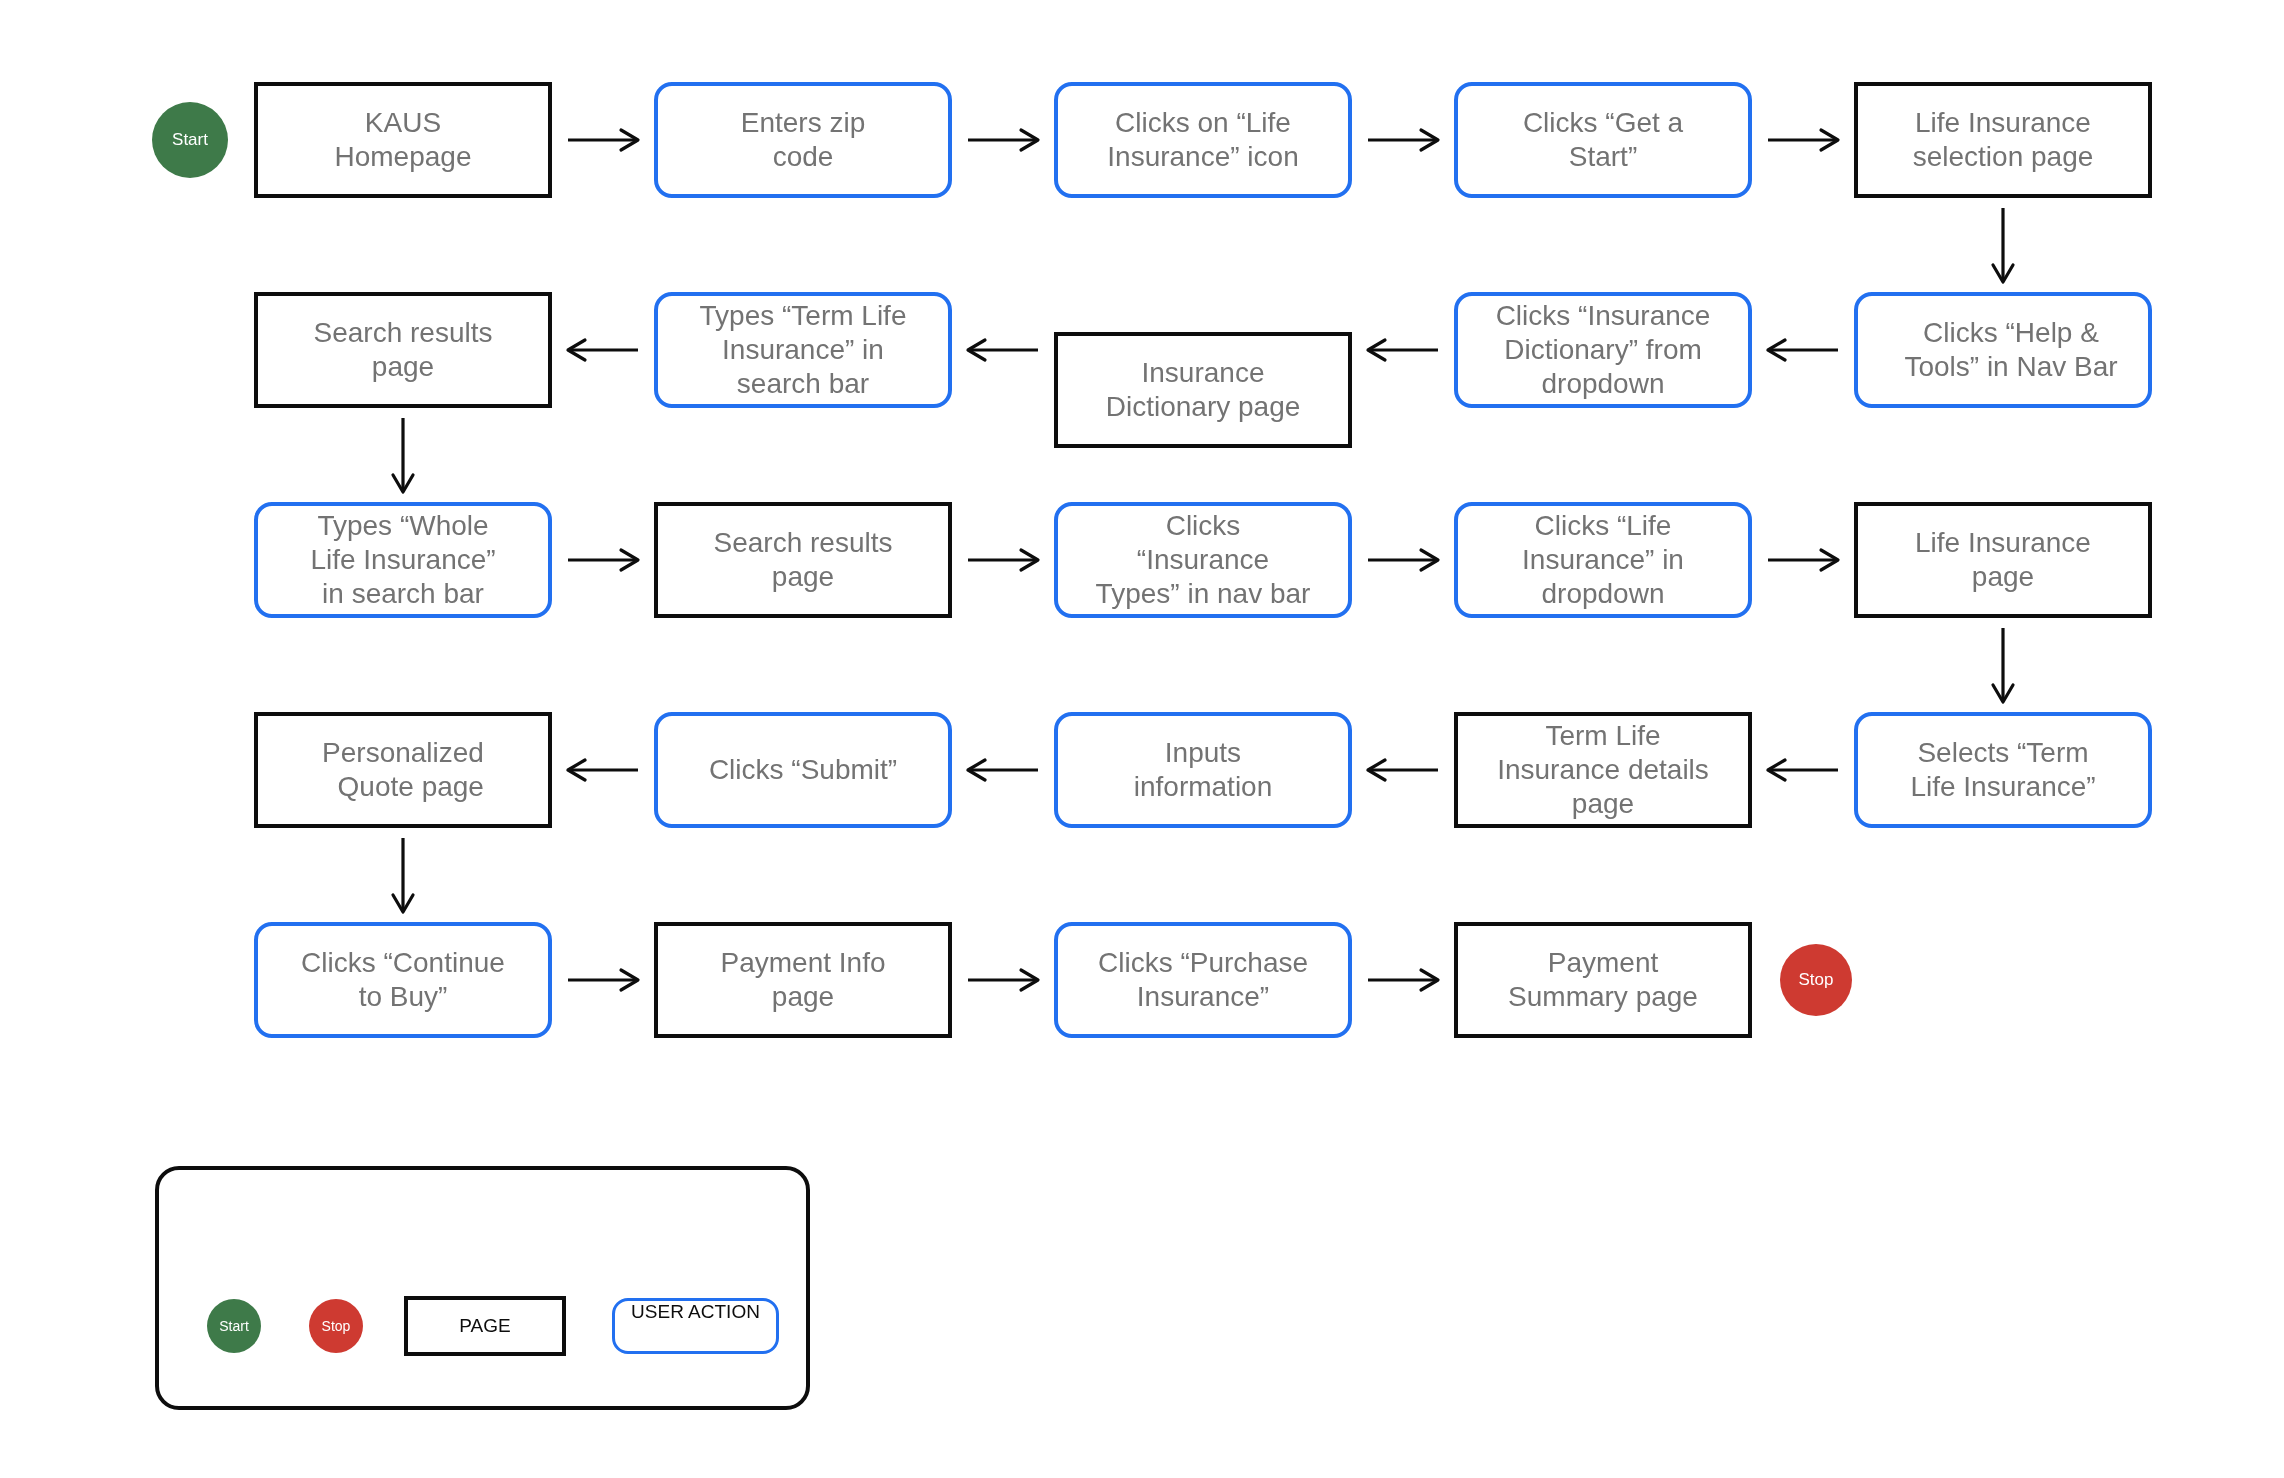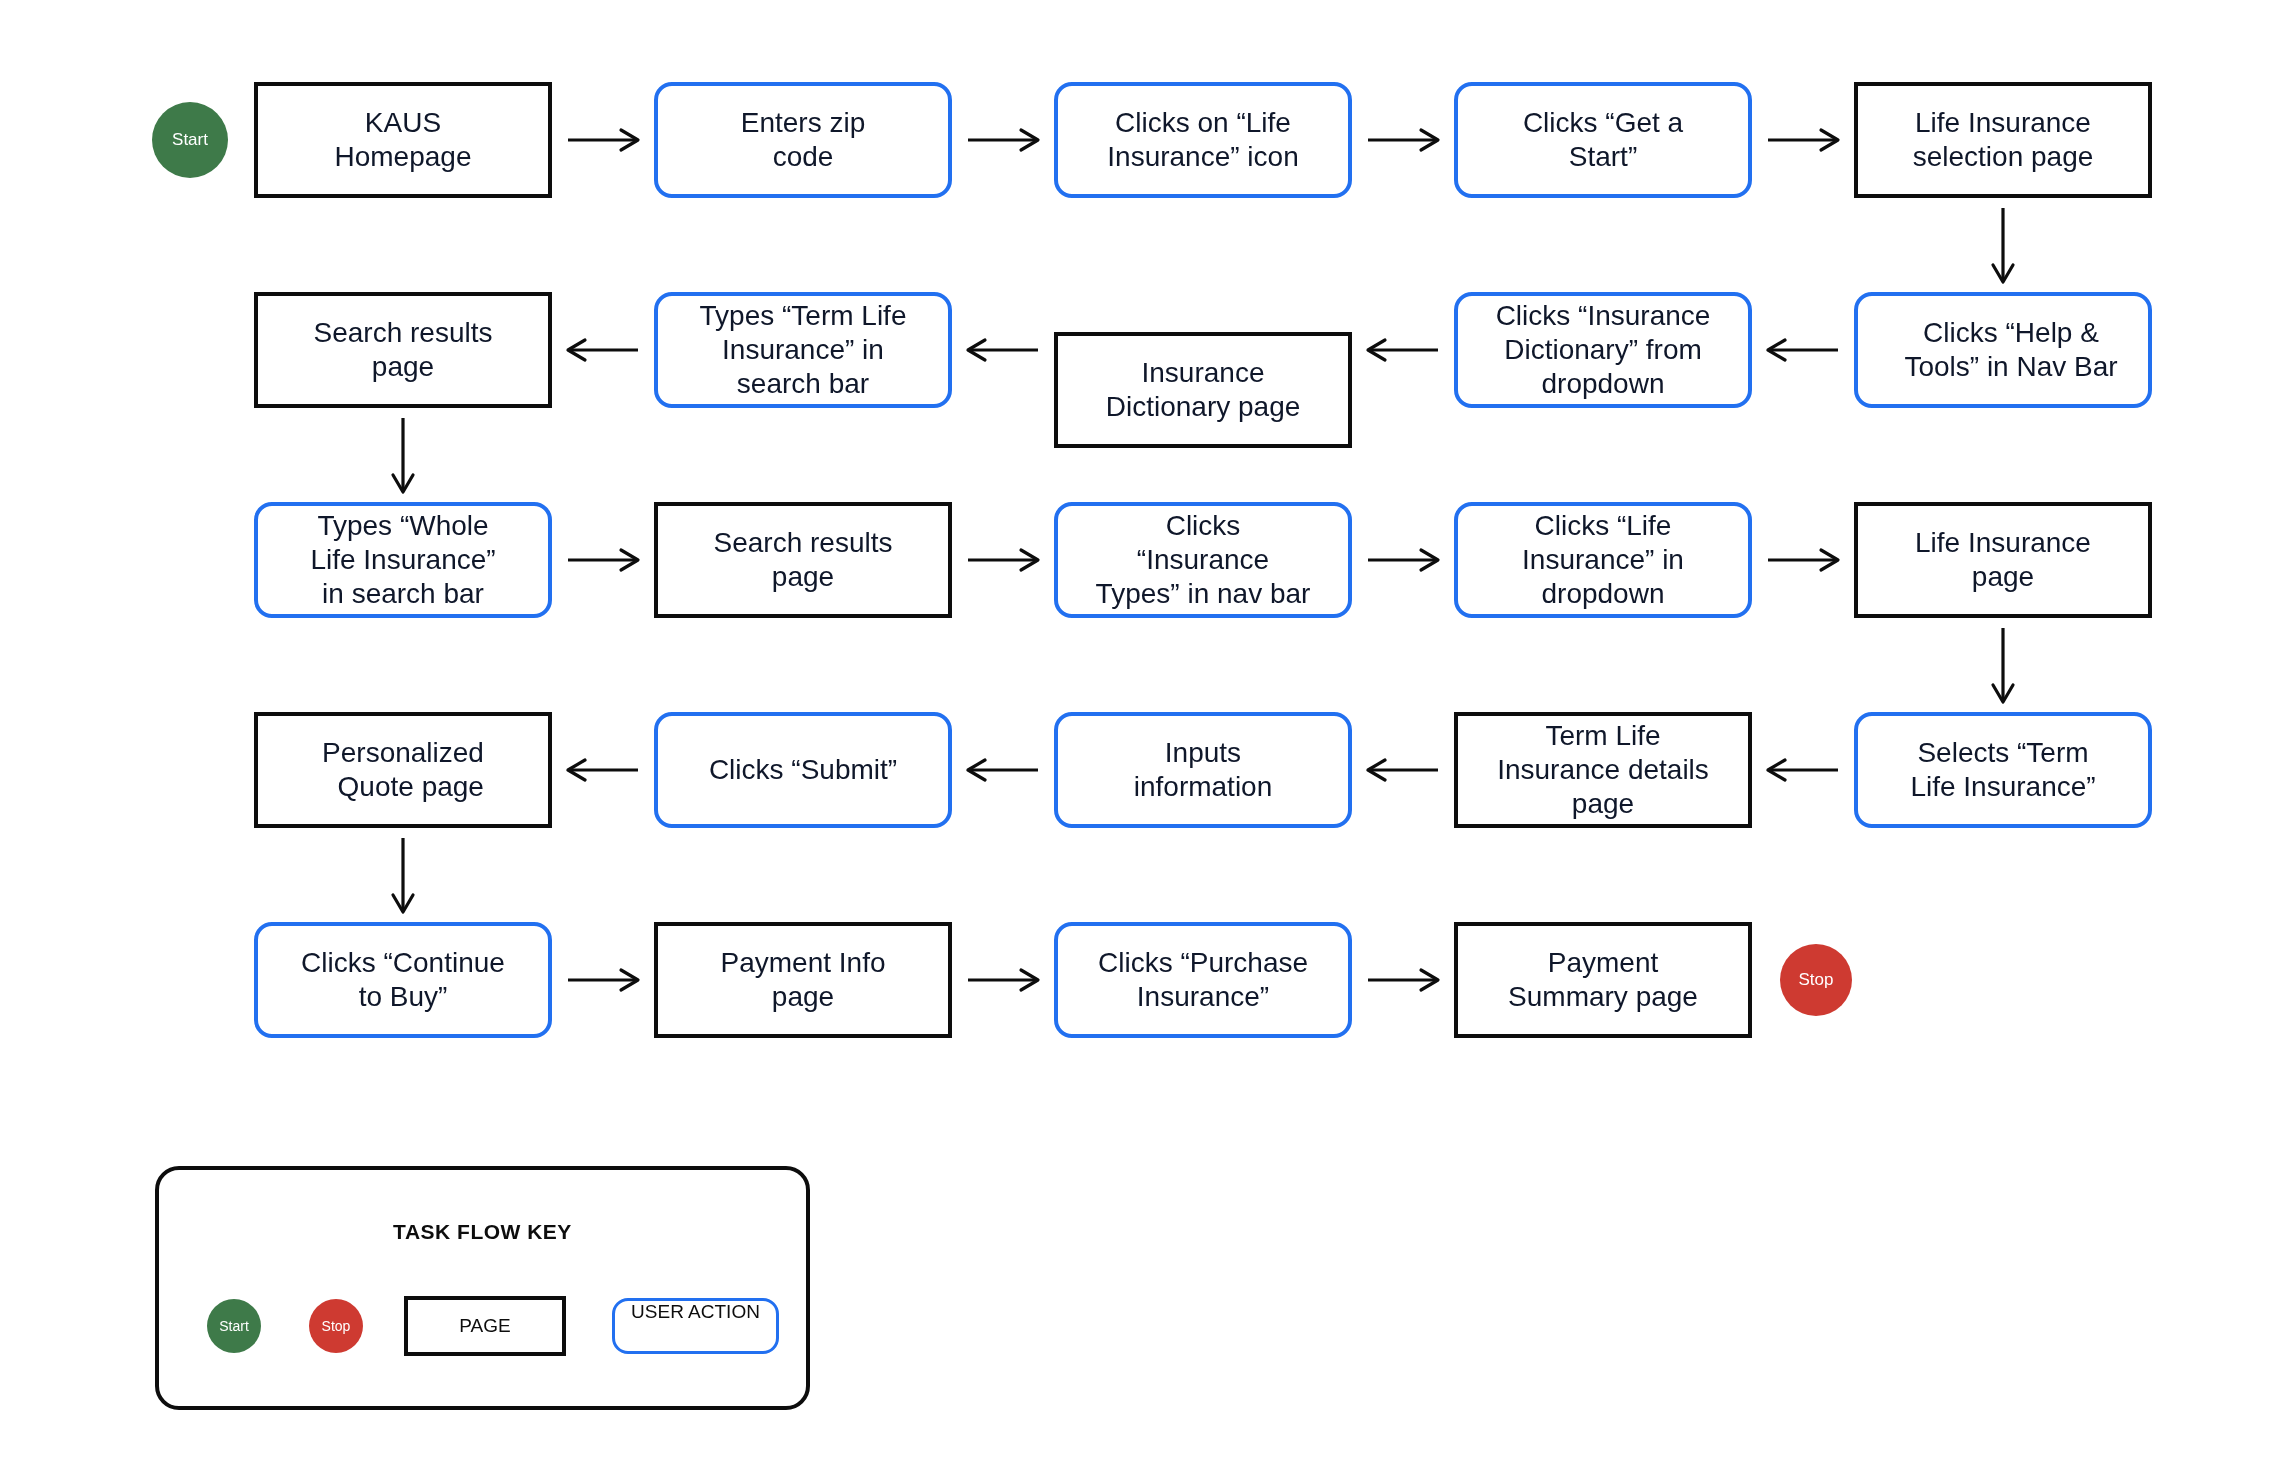--- a/index.html
+++ b/index.html
@@ -26,21 +26,21 @@
     position:absolute;
     width:298px;height:116px;
     background:#ffffff;
     display:flex;align-items:center;justify-content:center;
     text-align:center;
     box-sizing:border-box;
   }
   .node-label{
     white-space:pre-line;
     font-size:28px;line-height:34px;
-    color:#0f172a;
+    color:#737373;
   }
   .node.page{border:4.5px solid var(--page-border);}
   .node.action{border:4px solid var(--action-border);border-radius:18px;}
 
   .terminator{
     position:absolute;border-radius:50%;
     display:flex;align-items:center;justify-content:center;
     color:#ffffff;font-size:17px;
   }
   .terminator.start{width:76px;height:76px;background:var(--start-fill);}
@@ -216,21 +216,20 @@
   <div id="terminators">
       <div class="terminator start" style="left: 152px; top: 102px;">
         <span>Start</span>
       </div>
       <div class="terminator stop" style="left: 1780px; top: 944px;">
         <span>Stop</span>
       </div>
     </div>
 
   <div class="legend">
-    <div class="legend-title">TASK FLOW KEY</div>
     <div class="lg-circle lg-start">
       <span>Start</span>
     </div>
     <div class="lg-circle lg-stop">
       <span>Stop</span>
     </div>
     <div class="lg-page">
       <span>PAGE</span>
     </div>
     <div class="lg-action">

